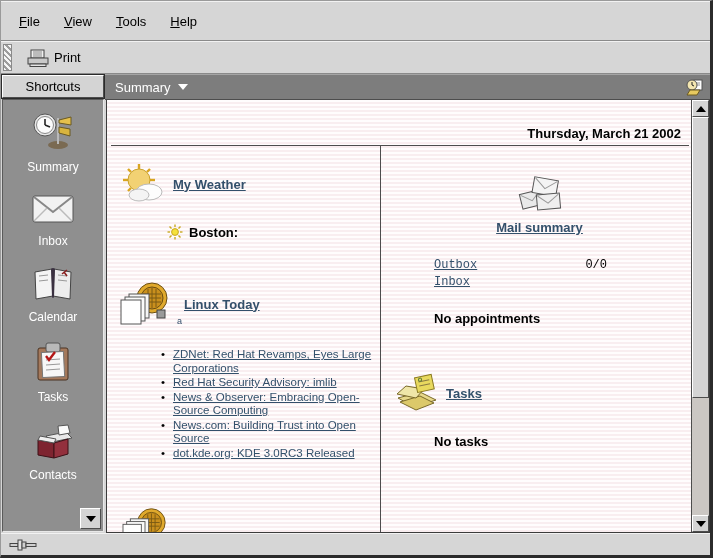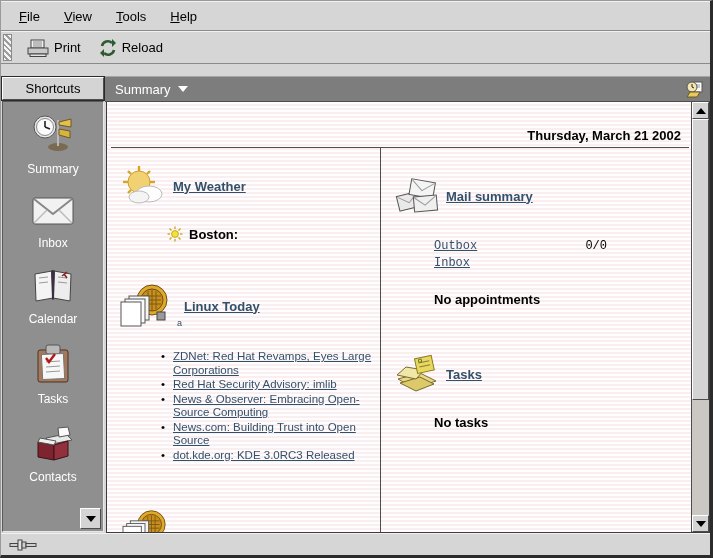--- a/index.html
+++ b/index.html
@@ -4,35 +4,35 @@
 <style>
   * { margin:0; padding:0; box-sizing:border-box; }
   html,body { width:713px; height:558px; }
   body { font-family:"Liberation Sans", sans-serif; background:#d6d6d6; }
 
   .window { width:713px; height:558px; display:flex; flex-direction:column;
     background:#d6d6d6; border-top:1px solid #9a9a9a; border-left:1px solid #9a9a9a;
     border-right:3px solid #2b2b2b; border-bottom:3px solid #2b2b2b; }
 
   
-  .menubar { height:30px; display:flex; align-items:center; gap:8px; padding-left:10px;
+  .menubar { height:40px; display:flex; align-items:center; gap:8px; padding-left:10px;
     border-top:1px solid #f2f2f2; border-bottom:1px solid #8a8a8a; background:#d6d6d6; }
   .menu-item { font-size:13px; color:#000; padding:4px 8px; cursor:default; background:none; border:none; font-family:inherit; }
 
   
   .toolbar { height:33px; display:flex; align-items:center; gap:4px;
     border-top:1px solid #f2f2f2; border-bottom:1px solid #8a8a8a; background:#d6d6d6; padding-left:2px; }
   .grip { width:9px; height:27px; margin-right:4px;
     background:repeating-linear-gradient(45deg,#f5f5f5 0 2px,#9d9d9d 2px 4px);
     border:1px solid #8a8a8a; }
   .toolbtn { display:flex; align-items:center; gap:5px; border:1px solid transparent;
     background:none; font-family:inherit; font-size:13px; color:#000; padding:2px 6px; height:37px; }
 
   
-  .main { flex:1; display:flex; min-height:0;margin-top:12px; }
+  .main { flex:1; display:flex; min-height:0; }
 
   
   .sidebar { width:104px; display:flex; flex-direction:column; background:#d6d6d6; }
   .shortcuts-btn { height:23px; margin:1px; font-family:inherit; font-size:13px; color:#000;
     background:#d4d4d4; border-top:1px solid #fff; border-left:1px solid #fff;
     border-right:1px solid #4d4d4d; border-bottom:1px solid #4d4d4d; outline:1px solid #2b2b2b; }
   .sidebar-body { flex:1; position:relative; background:#8f8f8f; margin:0 1px 1px 1px;
     border-top:1px solid #5a5a5a; border-left:1px solid #5a5a5a;
     border-right:1px solid #e8e8e8; border-bottom:1px solid #e8e8e8;
     display:flex; flex-direction:column; align-items:center; padding-top:12px; overflow:hidden; }
@@ -79,21 +79,21 @@
   .folders { margin:22px 0 0 40px; }
   .folder-row { display:flex; align-items:center; font-size:12px; line-height:17px; }
   .folder-row .fname { font-family:"Liberation Mono", monospace; color:#33506b; text-decoration:underline; cursor:pointer; }
   .folder-row .fcount { margin-left:auto; padding-right:78px; color:#000; font-family:"Liberation Mono", monospace; }
 
   .empty-text { margin:20px 0 0 40px; font-weight:bold; font-size:13px; color:#000; }
 
   .mt-weather { margin-top:16px; }
   .mt-news { margin-top:40px; }
   .mt-salon { margin-top:46px; }
-  .mt-mail { margin-top:28px; }
+  .mt-mail { margin-top:28px;flex-direction:column; }
   .mt-appt { margin-top:50px; }
   .mt-task { margin-top:46px; }
 
   
   .scrollbar { width:18px; flex:none; display:flex; flex-direction:column; background:#cbc7c3; border-left:1px solid #4d4d4d; }
   .sb-btn { width:100%; height:17px; background:#d4d4d4; border-top:1px solid #fff; border-left:1px solid #fff;
     border-right:1px solid #4d4d4d; border-bottom:1px solid #4d4d4d;
     display:flex; align-items:center; justify-content:center; flex:none; }
   .sb-thumb { width:100%; height:281px; background:#d4d4d4; border-top:1px solid #fff; border-left:1px solid #fff;
     border-right:1px solid #4d4d4d; border-bottom:1px solid #4d4d4d; flex:none; }
@@ -121,29 +121,20 @@
     <button class="toolbtn">
       <svg class="icon" width="22" height="20" viewBox="0 0 22 20">
         <rect x="4" y="2" width="13" height="8" fill="#f0f0f0" stroke="#444"></rect>
         <line x1="6" y1="4" x2="15" y2="4" stroke="#888"></line>
           <line x1="6" y1="6" x2="15" y2="6" stroke="#888"></line>
           <line x1="6" y1="8" x2="15" y2="8" stroke="#888"></line>
         <rect x="1" y="10" width="20" height="6" fill="#c9c9c9" stroke="#444"></rect>
         <rect x="3" y="16" width="16" height="2.5" fill="#e4e4e4" stroke="#444"></rect>
       </svg>
       <span>Print</span>
-    </button>
-    <button class="toolbtn">
-      <svg class="icon" width="18" height="18" viewBox="0 0 18 18">
-        <path d="M3 7 A6 6 0 0 1 13 4" fill="none" stroke="#2e5b2e" stroke-width="2.6"></path>
-        <polygon points="13,0 13,8 17,4" fill="#2e5b2e"></polygon>
-        <path d="M15 11 A6 6 0 0 1 5 14" fill="none" stroke="#2e5b2e" stroke-width="2.6"></path>
-        <polygon points="5,10 5,18 1,14" fill="#2e5b2e"></polygon>
-      </svg>
-      <span>Reload</span>
     </button>
   </div>
 
   <div class="main">
 
     <div class="sidebar">
       <button class="shortcuts-btn">Shortcuts</button>
       <div class="sidebar-body">
 
         <div class="shortcut">

